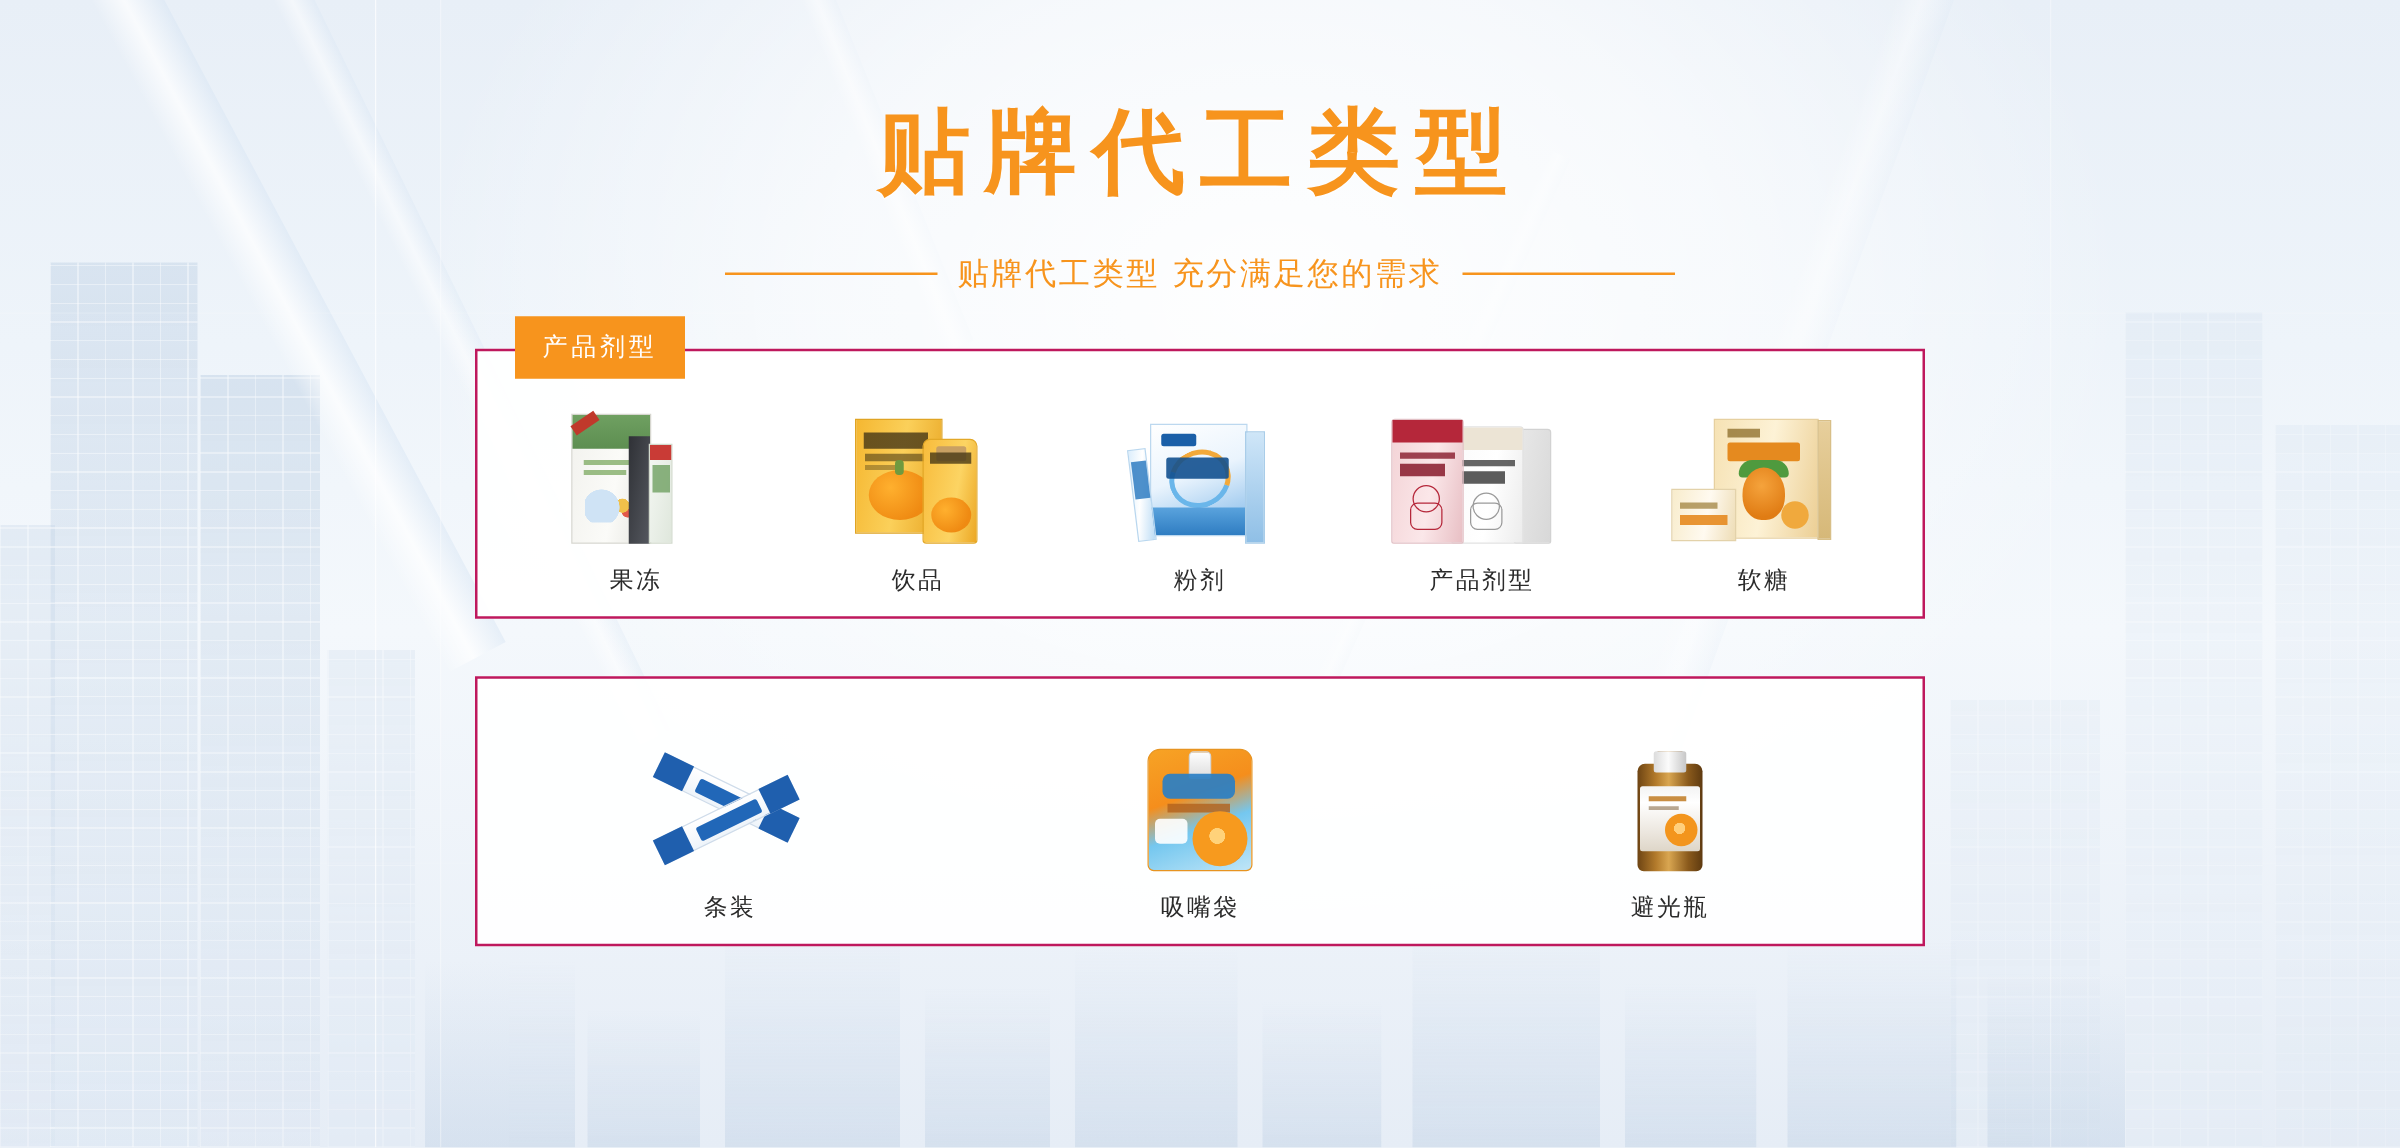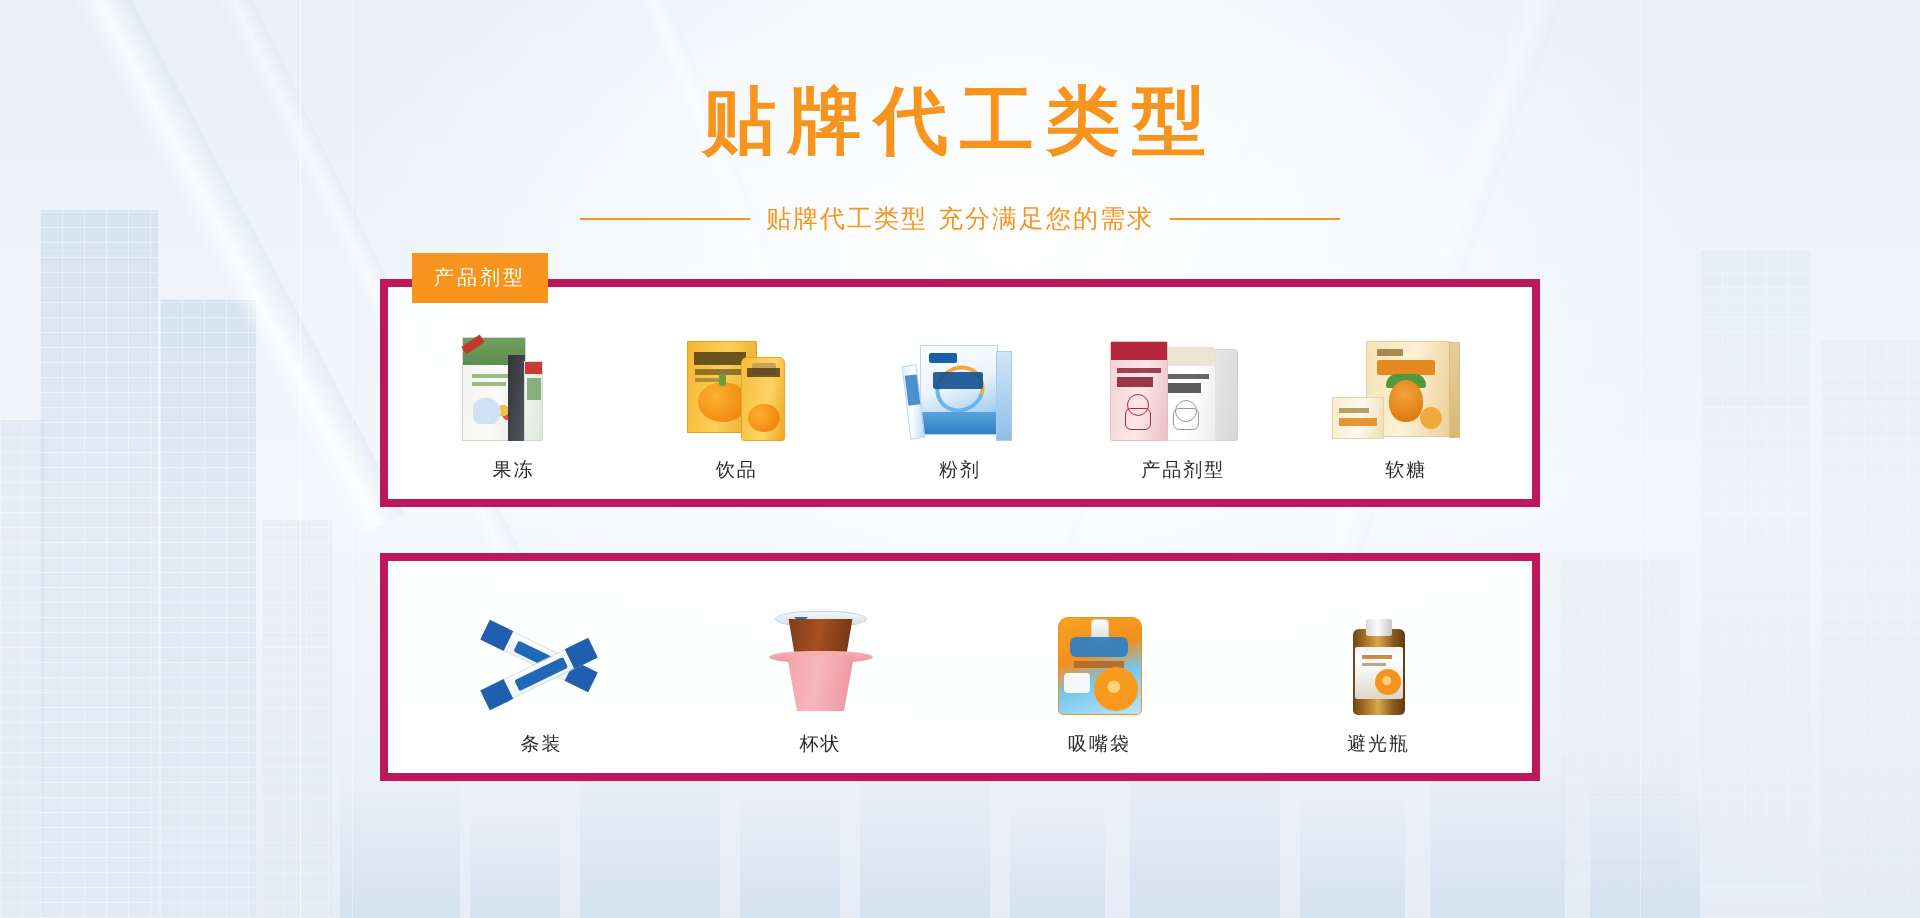--- a/index.html
+++ b/index.html
@@ -95,21 +95,21 @@
   .badge {
     position: absolute; top: -26px; left: 32px;
     background: #f7941d; color: #ffffff;
     font-size: 20px; letter-spacing: 3px;
     padding: 11px 22px 12px 22px;
     z-index: 3; white-space: nowrap;
     font-family: "DejaVu Sans", "Liberation Sans", sans-serif;
   }
 
   .panel {
-    border: 8px solid #be185d;
+    border: 2px solid #be185d;
     background: rgba(255,255,255,0.93);
     padding: 36px 14px 16px 14px;
     display: flex; justify-content: space-around; align-items: flex-end;
   }
 
   .card { width: 196px; text-align: center; }
   .card .art {
     height: 118px; display: flex; align-items: flex-end; justify-content: center;
   }
   .card .cap {
@@ -448,33 +448,20 @@
                 <div class="lab"></div>
               </div>
             <div class="stk stk2">
                 <div class="lab"></div>
               </div>
           </div>
         </div>
         <div class="cap">条装</div>
       </div>
 
-      <div class="card">
-        <div class="art">
-          <div class="cups">
-            <div class="lid">
-                <div class="tri"></div>
-              </div>
-            <div class="cup cup-top"></div>
-            <div class="flange"></div>
-            <div class="cup cup-bot"></div>
-          </div>
-        </div>
-        <div class="cap">杯状</div>
-      </div>
 
 
       <div class="card">
         <div class="art">
           <div class="spout">
             <div class="body"></div>
               <div class="cap"></div>
             <div class="logo"></div>
               <div class="logo2"></div>
               <div class="bub"></div>

